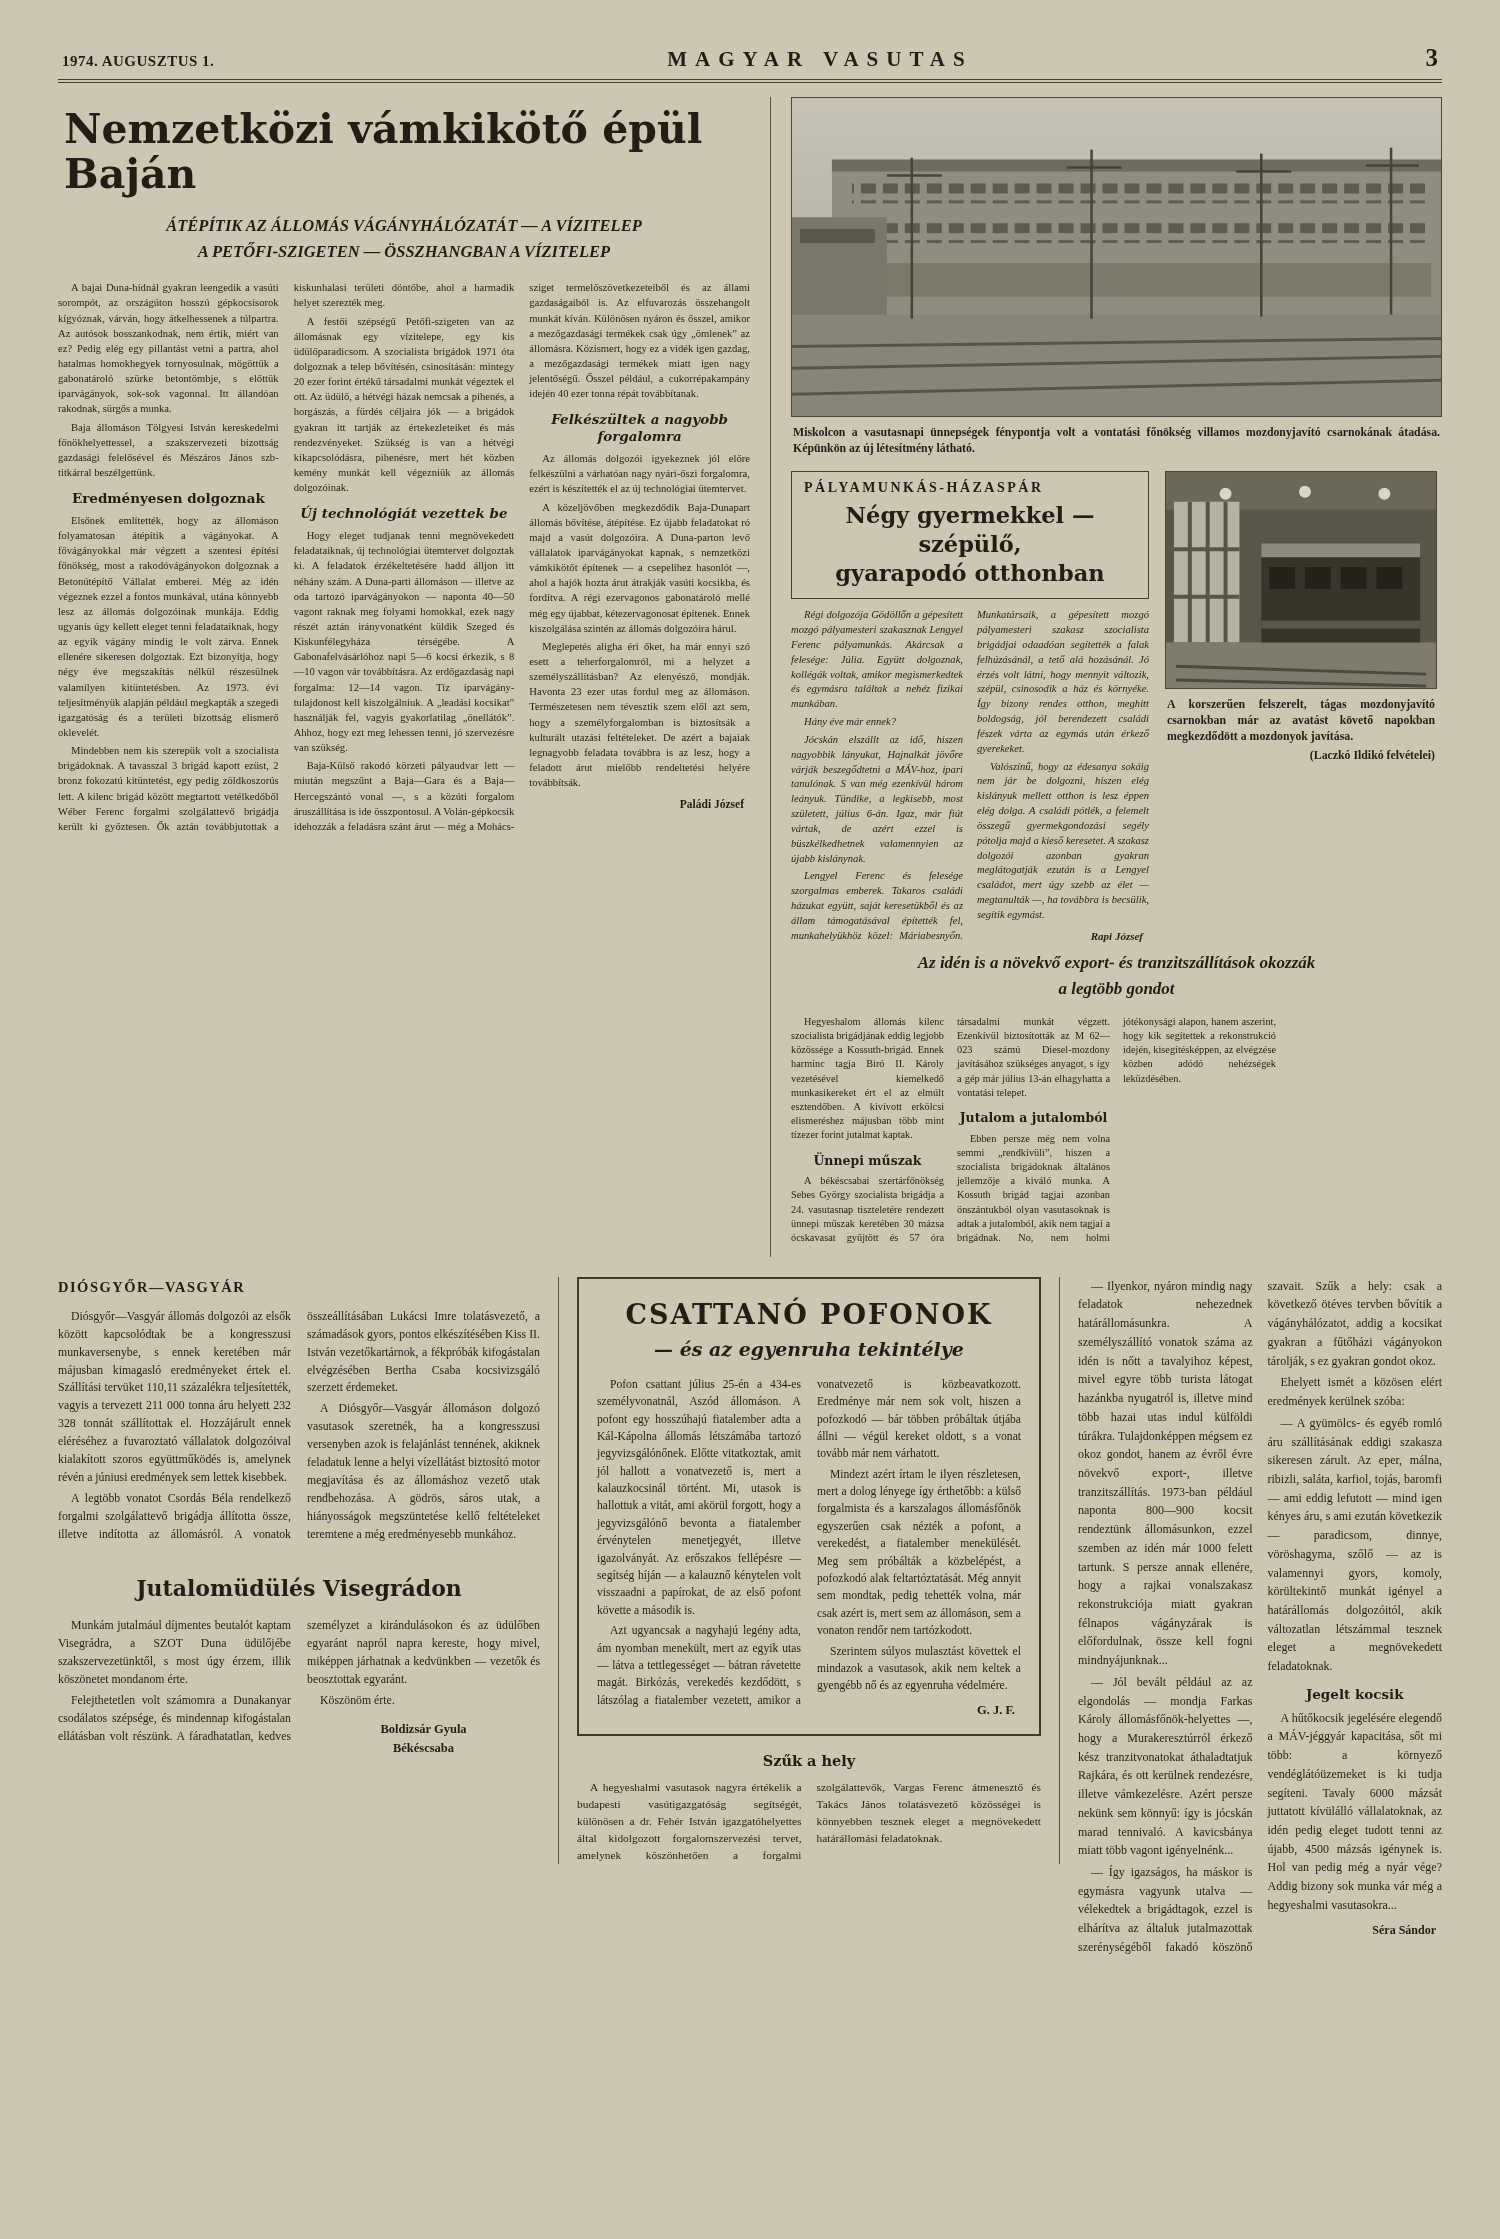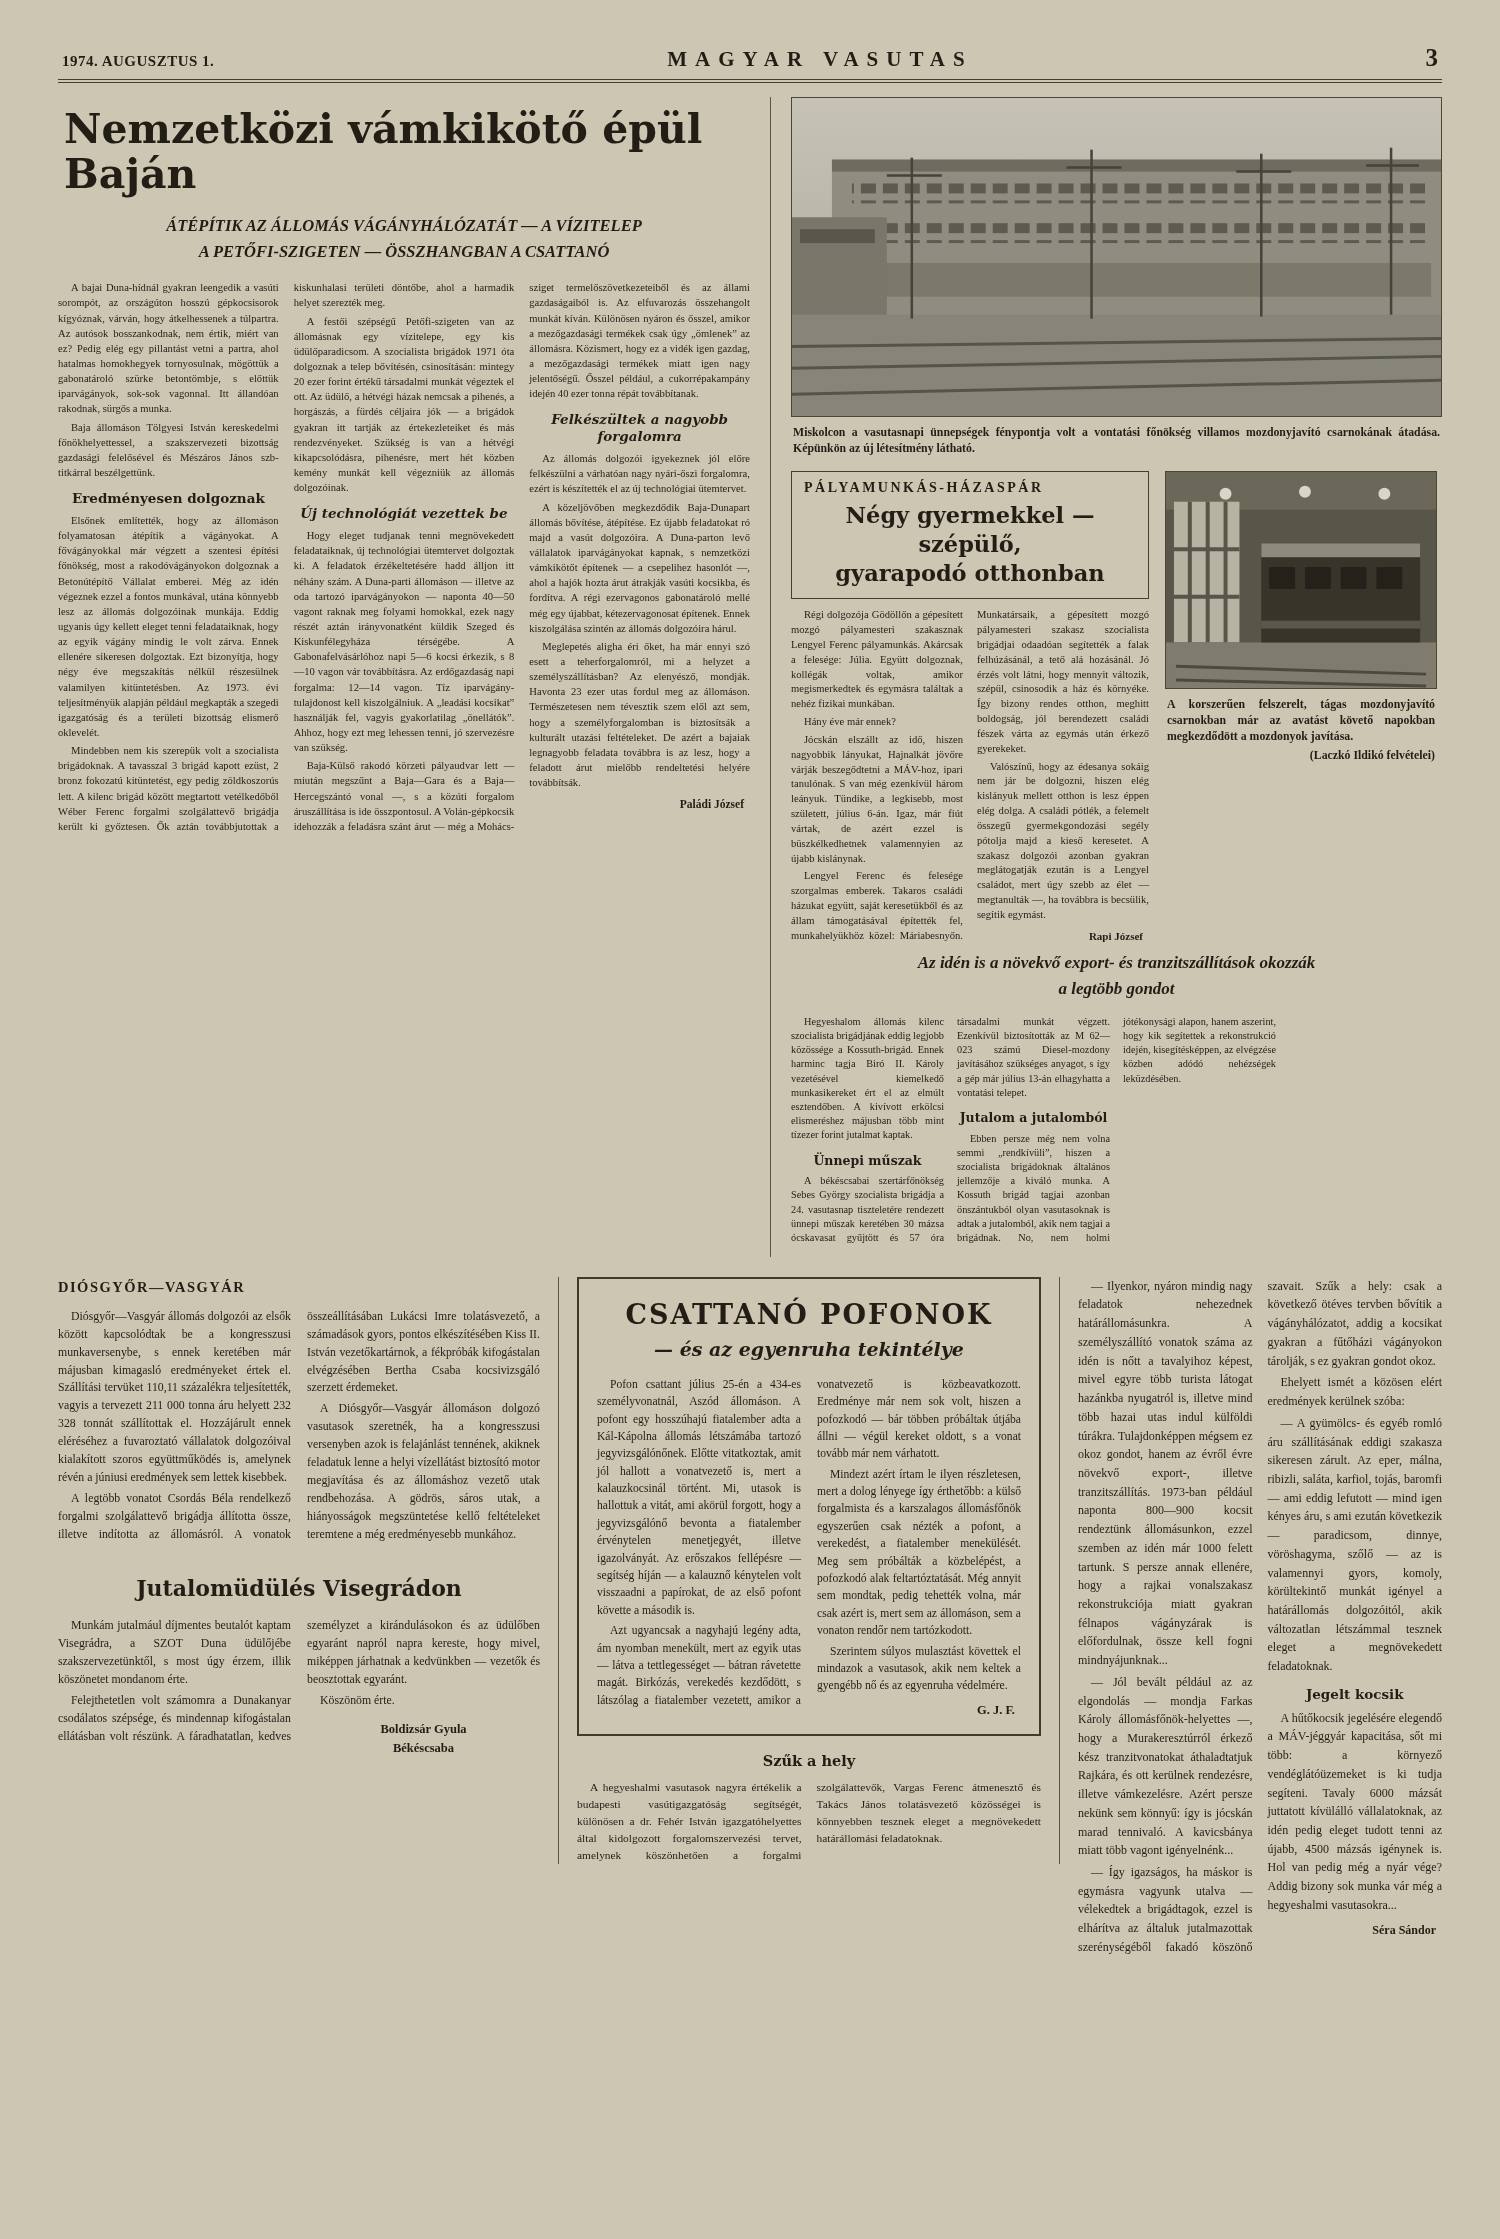--- a/index.html
+++ b/index.html
@@ -33,21 +33,21 @@
 
   .right-stack{flex:1;border-left:1px solid #5a5440;padding-left:20px;}
   .photo-frame{display:block;border:1px solid #4b4636;width:100%;}
   .caption{font-weight:bold;font-size:11.8px;line-height:1.38;text-align:justify;margin:7px 2px 14px;}
 
   .paly-row{display:flex;gap:16px;margin-bottom:6px;}
   .paly{width:358px;}
   .paly-head{border:1.5px solid #453f2d;padding:8px 12px 10px;margin-bottom:9px;}
   .kicker{font-size:14px;font-weight:bold;letter-spacing:2.5px;margin:0 0 5px;}
   .paly-h{font-size:22.5px;font-weight:bold;text-align:center;line-height:1.3;margin:0;}
-  .cols-2p{column-count:2;column-gap:14px;font-size:10.6px;line-height:1.4;}
+  .cols-2p{column-count:2;column-gap:14px;font-size:10.6px;line-height:1.4;font-style:italic;}
   .paly .sig{font-size:11px;}
   .photo2wrap{width:272px;}
   .credit{display:block;text-align:right;font-weight:bold;margin-top:3px;}
 
   .heg-h1{font-size:40px;font-weight:bold;text-align:center;margin:16px 0 8px;}
   .heg-sub{font-style:italic;font-weight:bold;font-size:17px;text-align:center;line-height:1.55;margin:0 0 12px;}
   .cols-4{column-count:4;column-gap:13px;font-size:10.3px;line-height:1.38;height:242px;column-fill:auto;overflow:hidden;}
   .cols-4 .inner-h{font-size:12.5px;}
 
   
@@ -83,21 +83,21 @@
     <span class="m-page">3</span>
   </header>
   <div class="rule2"></div>
 
   <div class="row2">
 
     <article class="lead">
       <h1 class="lead-h1">Nemzetközi vámkikötő épül Baján</h1>
       <p class="subhead">
         <span>ÁTÉPÍTIK AZ ÁLLOMÁS VÁGÁNYHÁLÓZATÁT — A VÍZITELEP</span><br>
-        <span>A PETŐFI-SZIGETEN — ÖSSZHANGBAN A CSATTANÓ</span>
+        <span>A PETŐFI-SZIGETEN — ÖSSZHANGBAN A VÍZITELEP</span>
       </p>
       <div class="cols cols-3">
         <div>
             <p class="para">A bajai Duna-hídnál gyakran leengedik a vasúti sorompót, az országúton hosszú gépkocsisorok kígyóznak, várván, hogy átkelhessenek a túlpartra. Az autósok bosszankodnak, nem értik, miért van ez? Pedig elég egy pillantást vetni a partra, ahol hatalmas homokhegyek tornyosulnak, mögöttük a gabonatároló szürke betontömbje, s előttük iparvágányok, sok-sok vagonnal. Itt állandóan rakodnak, sürgős a munka.</p>
             <p class="para">Baja állomáson Tölgyesi István kereskedelmi főnökhelyettessel, a szakszervezeti bizottság gazdasági felelősével és Mészáros János szb-titkárral beszélgettünk.</p>
           </div>
         <h3 class="inner-h">Eredményesen dolgoznak</h3>
         <div>
             <p class="para">Elsőnek említették, hogy az állomáson folyamatosan átépítik a vágányokat. A fővágányokkal már végzett a szentesi építési főnökség, most a rakodóvágányokon dolgoznak a Betonútépítő Vállalat emberei. Még az idén végeznek ezzel a fontos munkával, utána könnyebb lesz az állomás dolgozóinak munkája. Eddig ugyanis úgy kellett eleget tenni feladataiknak, hogy az egyik vágány mindig le volt zárva. Ennek ellenére sikeresen dolgoztak. Ezt bizonyítja, hogy négy éve megszakítás nélkül részesülnek valamilyen kitüntetésben. Az 1973. évi teljesítményük alapján például megkapták a szegedi igazgatóság és a területi bizottság elismerő oklevelét.</p>
             <p class="para">Mindebben nem kis szerepük volt a szocialista brigádoknak. A tavasszal 3 brigád kapott ezüst, 2 bronz fokozatú kitüntetést, egy pedig zöldkoszorús lett. A kilenc brigád között megtartott vetélkedőből Wéber Ferenc forgalmi szolgálattevő brigádja került ki győztesen. Ők aztán továbbjutottak a kiskunhalasi területi döntőbe, ahol a harmadik helyet szerezték meg.</p>

